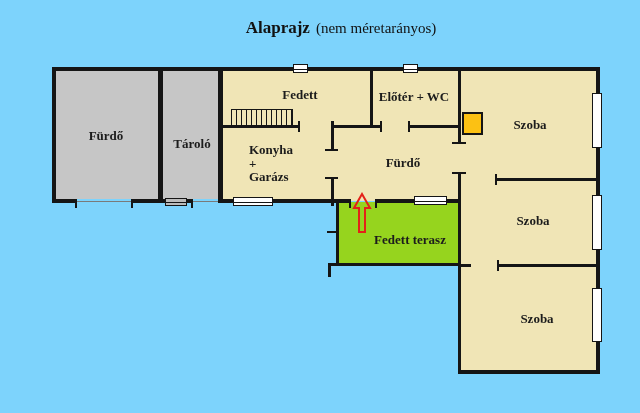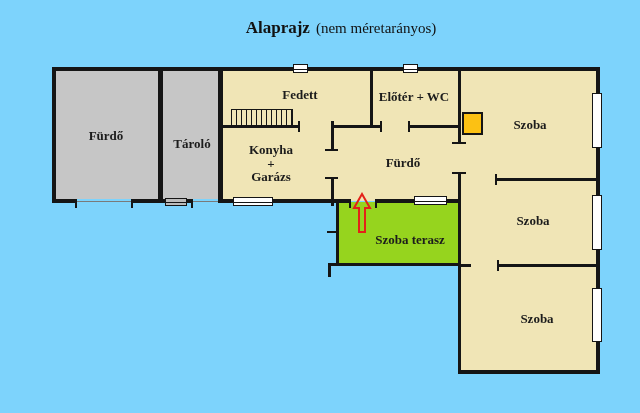--- a/index.html
+++ b/index.html
@@ -7,21 +7,21 @@
           font-family:"Liberation Serif", serif;}
   .f{position:absolute;}                                    
   .w{position:absolute;background:#151515;}                 
   .tk{position:absolute;background:#151515;}                
   .op{position:absolute;height:1px;background:#7a7a7a;}     
   .win{position:absolute;background:#ffffff;border:1px solid #151515;box-sizing:border-box;}
   .win .mid{position:absolute;left:0;right:0;top:50%;height:1px;background:#151515;}
   .lbl{position:absolute;transform:translate(-50%,-50%);font-weight:bold;font-size:13px;
        color:#1c1c1c;white-space:nowrap;line-height:13px;}
   .lbl3{position:absolute;transform:translate(-50%,-50%);font-weight:bold;font-size:13px;
-        color:#1c1c1c;text-align:center;line-height:13.5px;white-space:nowrap;}
+        color:#1c1c1c;line-height:13.5px;white-space:nowrap;}
   #title{position:absolute;left:341px;top:18px;transform:translateX(-50%);white-space:nowrap;color:#111;}
   #title .t-main{font-weight:bold;font-size:17px;}
   #title .t-sub{font-size:15px;margin-left:6px;}
   #stairs{position:absolute;left:231px;top:109px;width:62px;height:17px;box-sizing:border-box;
           border:1px solid #151515;
           background:repeating-linear-gradient(90deg, rgba(0,0,0,0) 0px, rgba(0,0,0,0) 4px, #151515 4px, #151515 5px);}
   #boiler{position:absolute;left:462px;top:112px;width:21px;height:23px;box-sizing:border-box;
           background:#fcc113;border:2px solid #151515;}
   #arrow{position:absolute;left:352px;top:192px;}
 </style>
@@ -123,15 +123,15 @@
   <div class="lbl" style="left:414px;top:96px;">Előtér + WC</div>
   <div class="lbl3" style="left:271px;top:163px;">
     <div>Konyha</div>
     <div>+</div>
     <div>Garázs</div>
   </div>
   <div class="lbl" style="left:403px;top:162px;">Fürdő</div>
   <div class="lbl" style="left:530px;top:124px;">Szoba</div>
   <div class="lbl" style="left:533px;top:220px;">Szoba</div>
   <div class="lbl" style="left:537px;top:318px;">Szoba</div>
-  <div class="lbl" style="left:410px;top:239px;">Szoba terasz</div>
+  <div class="lbl" style="left:410px;top:239px;">Fedett terasz</div>
 
 </div>
 
 </body></html>

